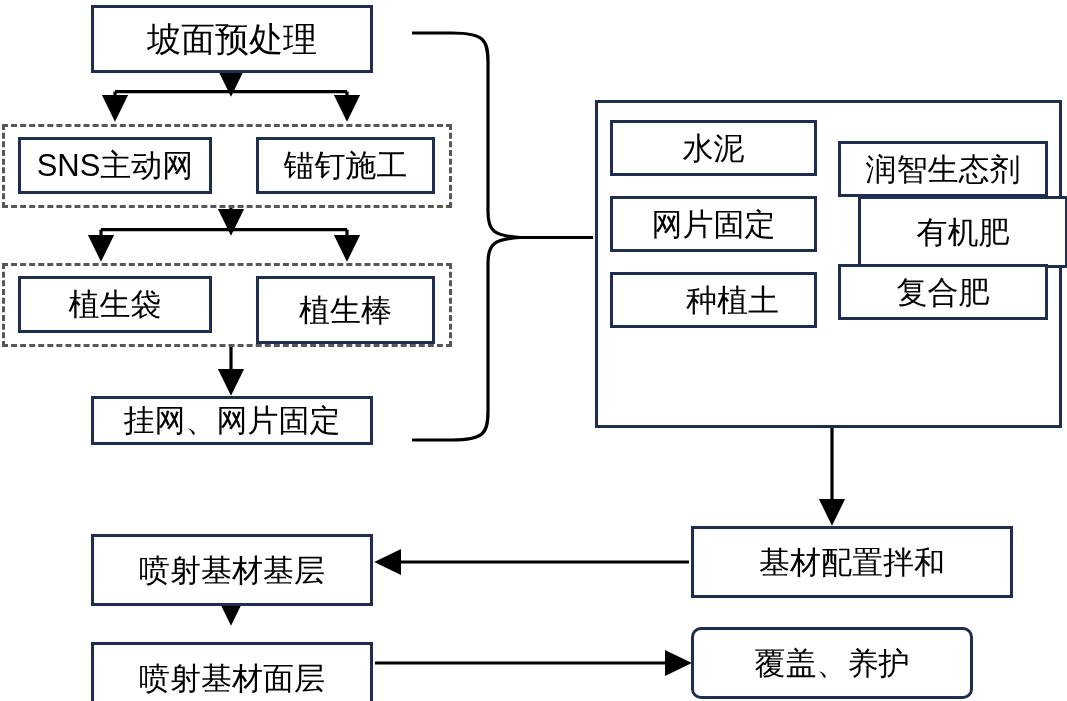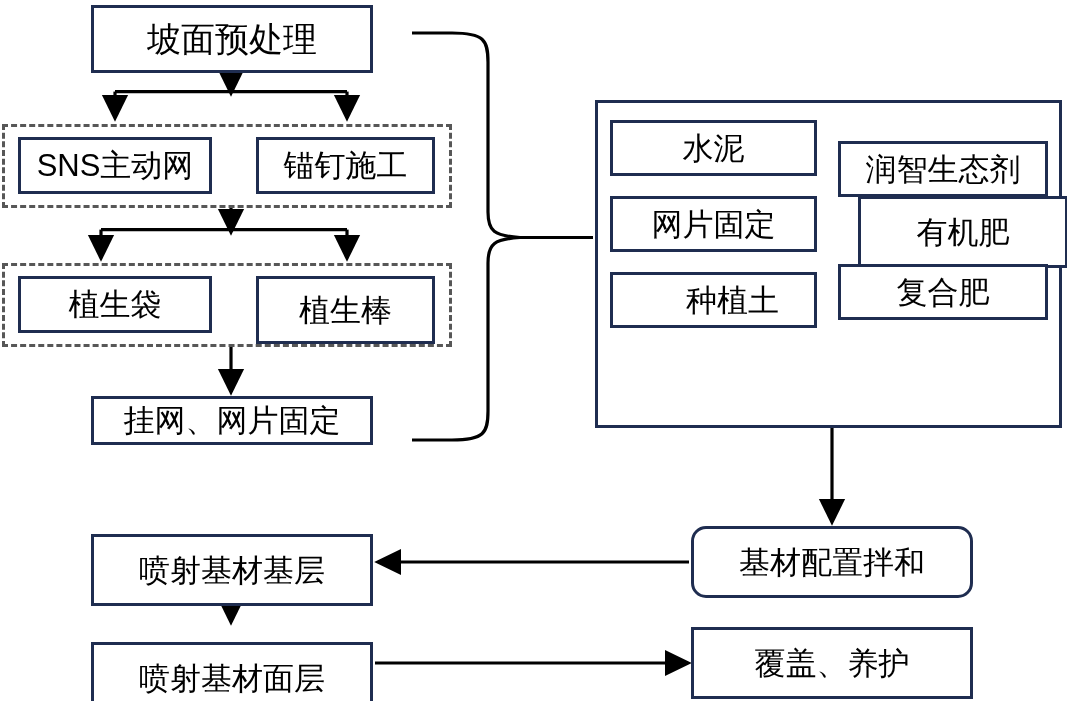--- a/index.html
+++ b/index.html
@@ -116,23 +116,23 @@
   <div class="node-box txt-31" style="left:18px; top:276px; width:194px; height:57px;text-align:center;">植生袋</div>
 
   <div class="node-box txt-31" style="left:256px; top:276px; width:179px; height:68px;">植生棒</div>
 
   <div class="node-box txt-31" style="left:91px; top:396px; width:282px; height:49px;">挂网、网片固定</div>
 
   <div class="node-box txt-31" style="left:91px; top:526px; width:282px; height:72px;margin-top:8px;">喷射基材基层</div>
 
   <div class="node-box txt-31" style="left:91px; top:642px; width:282px; height:72px;">喷射基材面层</div>
 
-  <div class="node-box txt-31" style="left:691px; top:526px; width:282px; height:72px;border-radius:15px;">基材配置拌和</div>
+  <div class="node-box txt-31" style="left:691px; top:526px; width:322px; height:72px;">基材配置拌和</div>
 
-  <div class="node-box txt-31" style="left:691px; top:627px; width:282px; height:72px;">覆盖、养护</div>
+  <div class="node-box txt-31" style="left:691px; top:627px; width:282px; height:72px;border-radius:10px;">覆盖、养护</div>
 
   <div class="panel-box" style="left:595px; top:100px; width:467px; height:328px;"></div>
 
   <div class="node-box txt-31" style="left:610px; top:120px; width:207px; height:56px;">水泥</div>
   <div class="node-box txt-31" style="left:838px; top:120px; width:210px; height:56px;margin-top:21px;">润智生态剂</div>
 
   <div class="node-box txt-31" style="left:610px; top:196px; width:207px; height:56px;">网片固定</div>
   <div class="node-box txt-31" style="left:838px; top:196px; width:210px; height:72px;margin-left:20px;">有机肥</div>
 
   <div class="node-box txt-31" style="left:610px; top:272px; width:207px; height:56px;padding-left:38px;">种植土</div>

